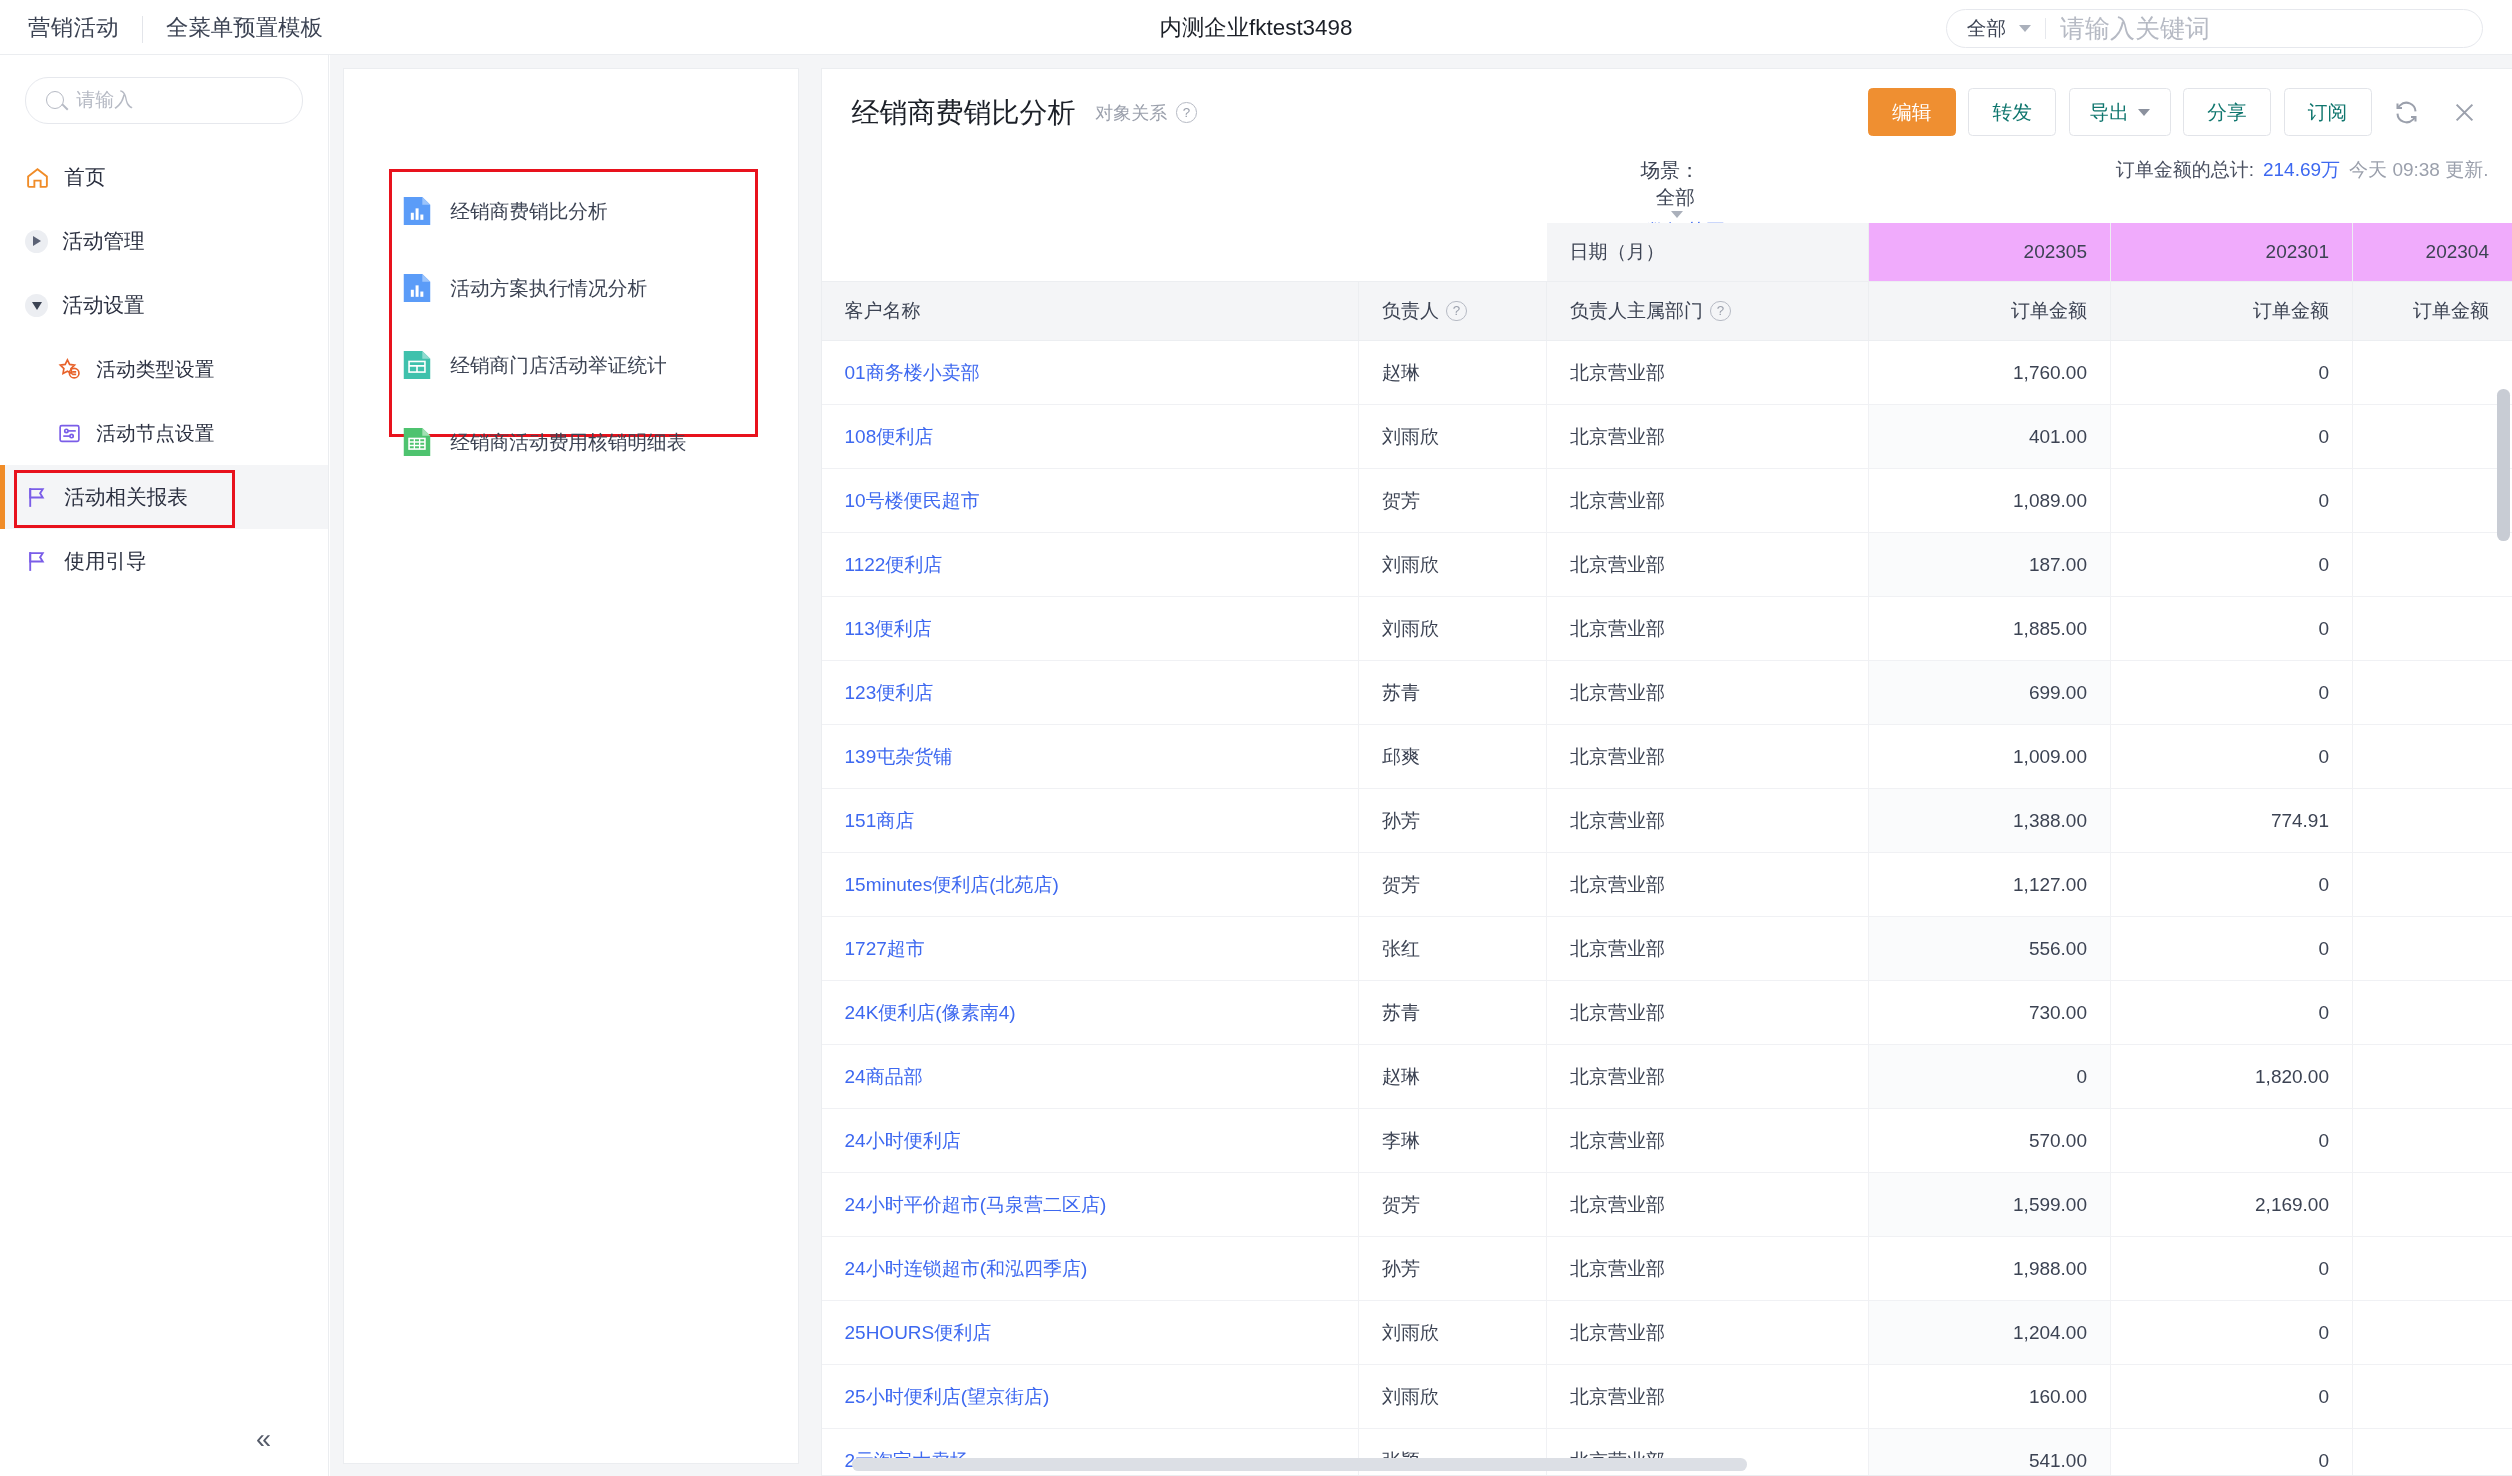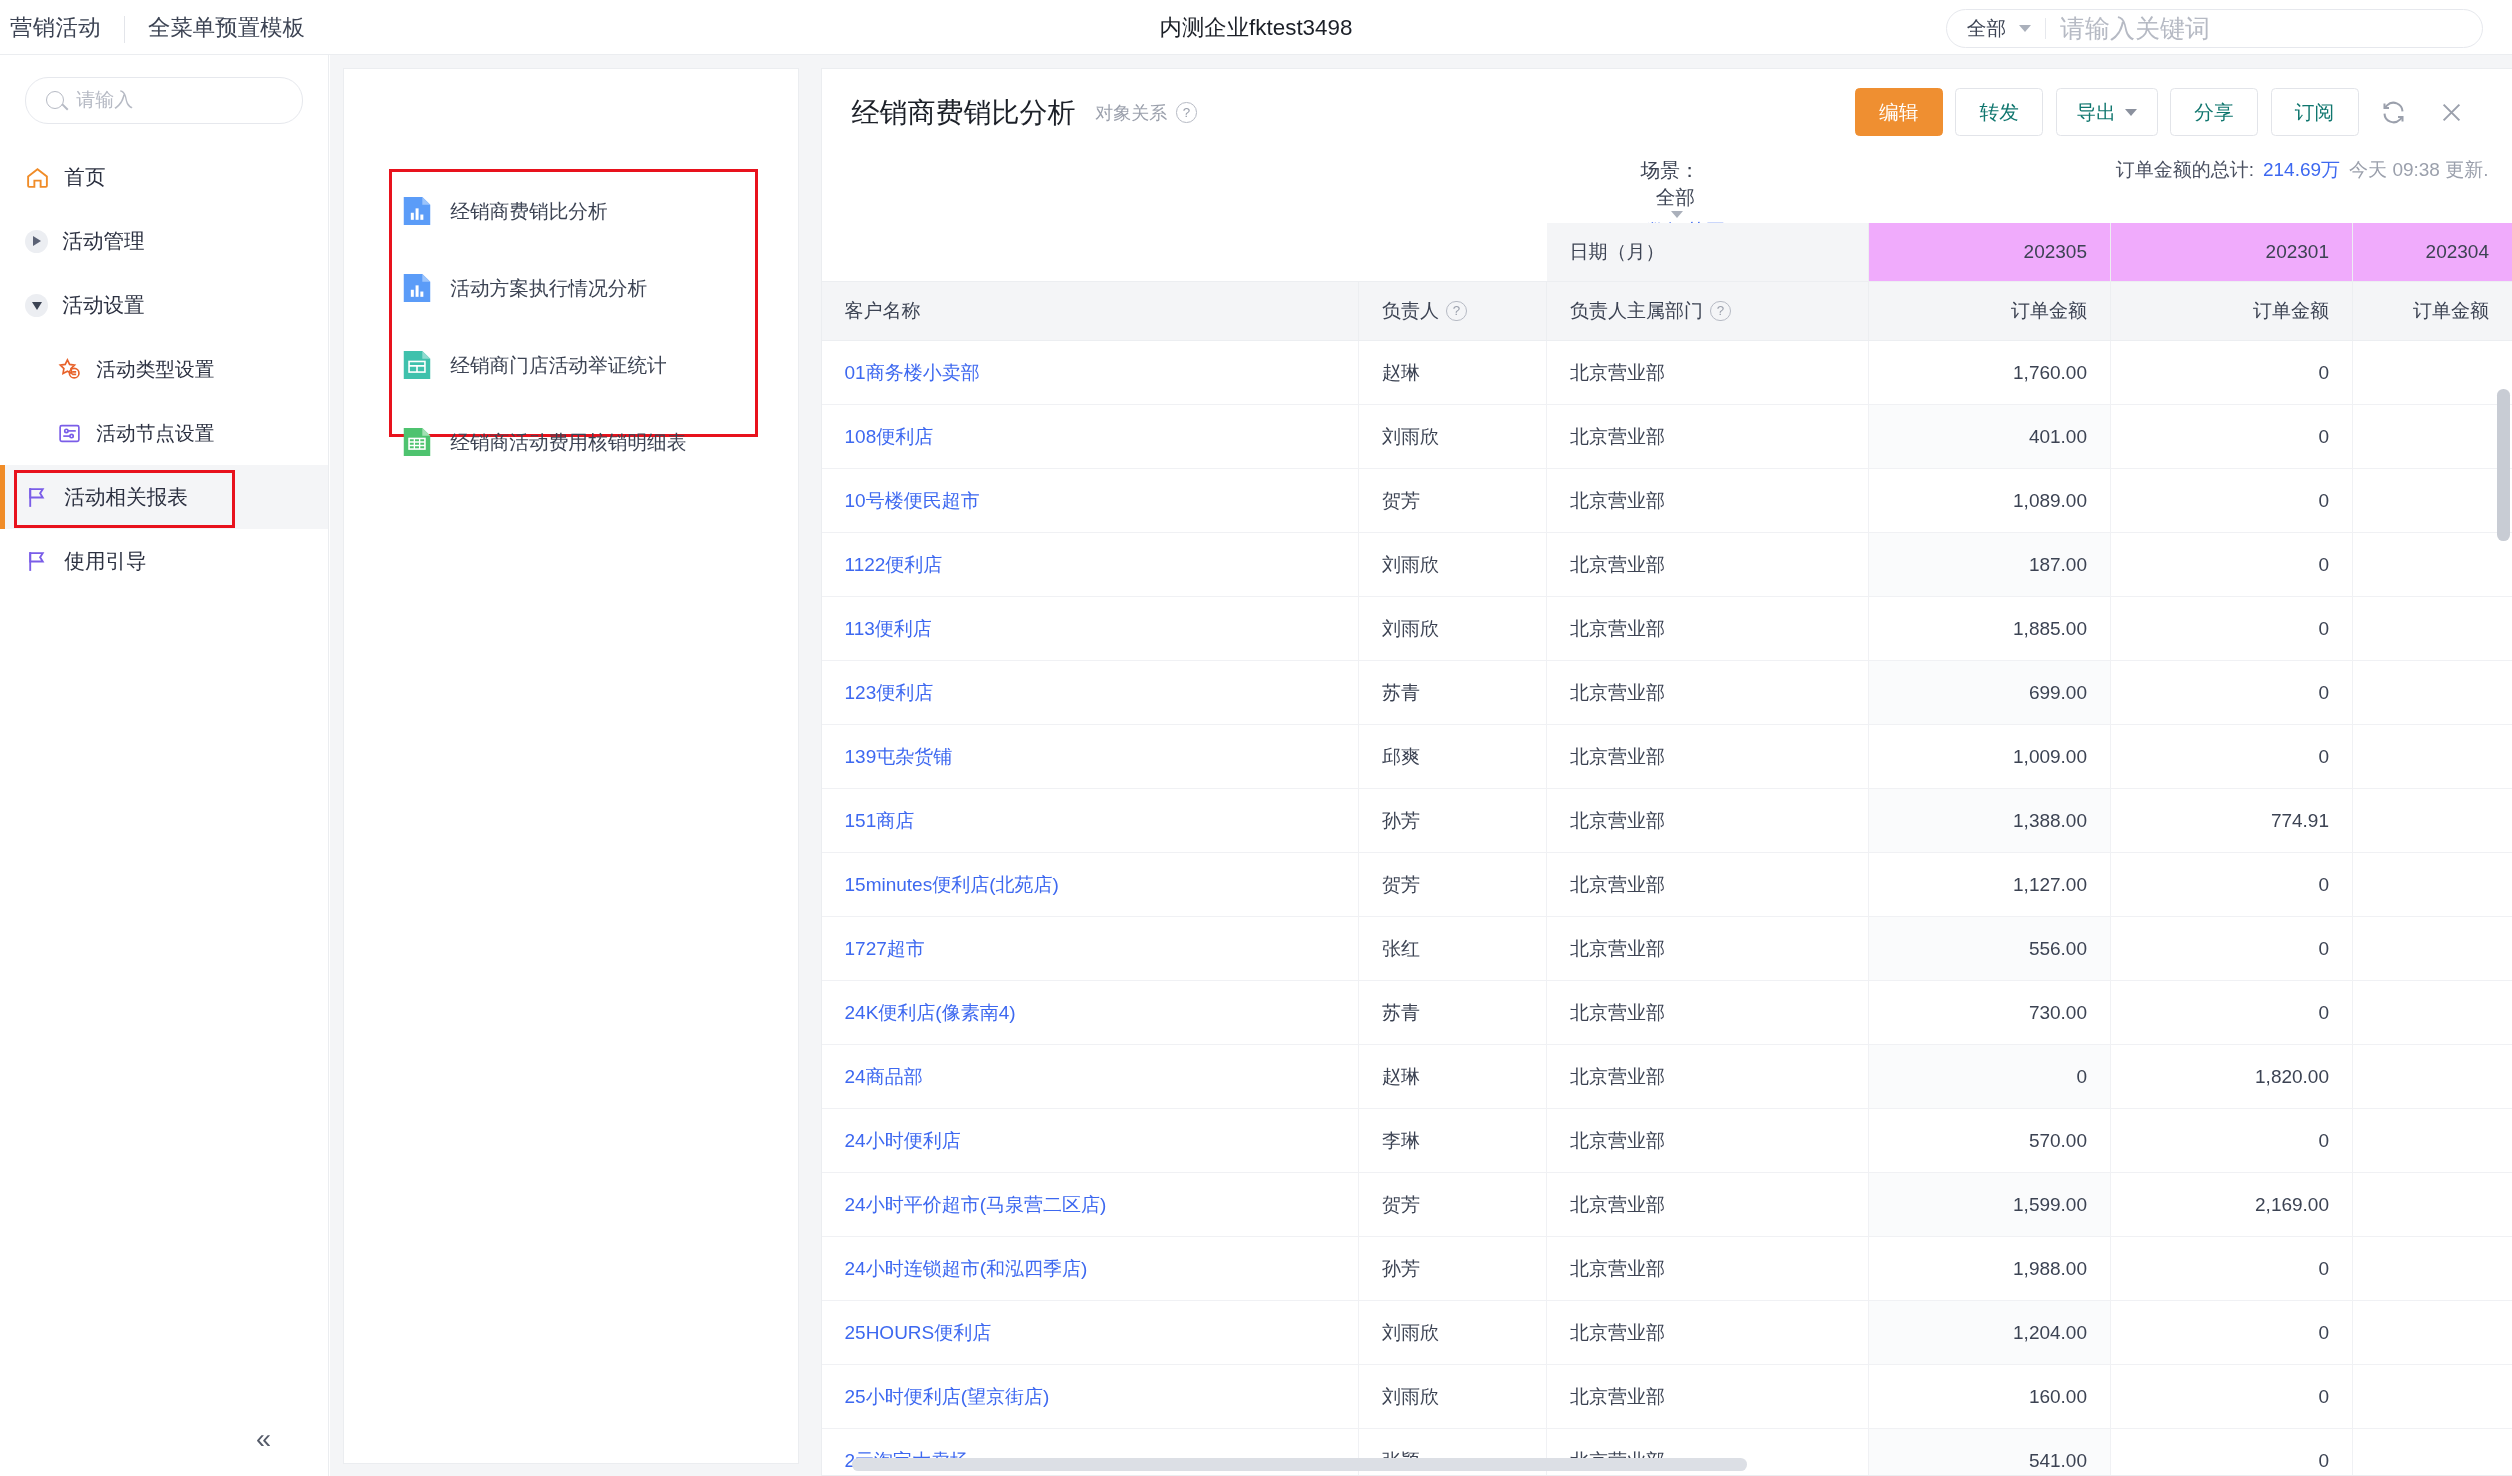--- a/index.html
+++ b/index.html
@@ -10,21 +10,21 @@
     overflow: hidden;
     -webkit-font-smoothing: antialiased;
   }
 
   
   .topbar {
     position: absolute; top: 0; left: 0; width: 2512px; height: 55px;
     background: #ffffff; border-bottom: 0.9px solid #ebedf0;
     display: flex; align-items: center;
   }
-  .topbar-left { display: flex; align-items: flex-end; padding-left: 10px; }
+  .topbar-left { display: flex; align-items: flex-end; padding-left: 28px; }
   .tb-app-name { font-size: 22.4px; color: #3c4353; letter-spacing: 0.4px; }
   .tb-divider { width: 0.9px; height: 27px; background: #e3e5ea; margin: 0 23px; }
   .tb-template { font-size: 22.4px; color: #3c4353; }
   .tb-center {
     position: absolute; left: 0; right: 0; text-align: center;
     font-size: 22.4px; color: #1c2028; pointer-events: none;
   }
   .tb-right {
     position: absolute; right: 29px; top: 9px;
     display: flex; align-items: center;
@@ -151,21 +151,21 @@
   .obj-rel {
     margin-left: 19.7px; font-size: 18px; color: #9ba0ac;
     display: flex; align-items: center; gap: 9px;
   }
   .qmark {
     width: 20.6px; height: 20.6px; border-radius: 50%; border: 1.4px solid #b6bac4;
     color: #9ba0ac; font-size: 13.4px; display: flex;
     align-items: center; justify-content: center; line-height: 1;
   }
   .head-actions {
-    position: absolute; right: 38px; top: 19.7px;
+    position: absolute; right: 25px; top: 19.7px;
     display: flex; align-items: center; gap: 12.5px;
   }
   .btn {
     height: 48px; min-width: 88px; padding: 0 19.7px;
     display: flex; align-items: center; justify-content: center; gap: 9px;
     font-size: 19.7px; border-radius: 4.5px; cursor: pointer;
     background: #ffffff; border: 0.9px solid #e2e4e9; color: #0f766e;
   }
   .btn.primary { background: #ef8f31; border-color: #ef8f31; color: #fff; }
   .btn .chev { border-top-color: #8b919e; }

